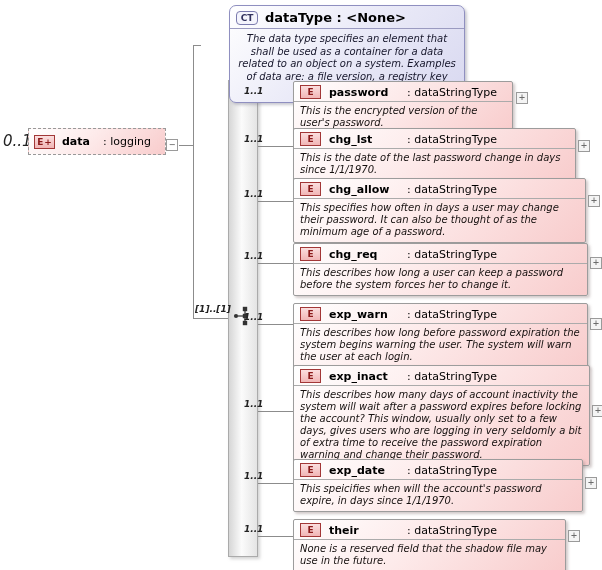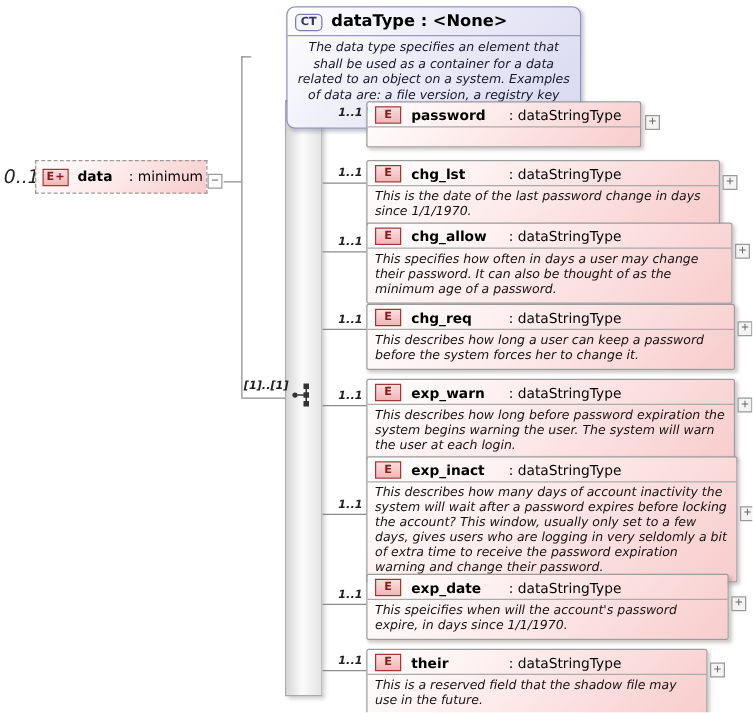--- a/index.html
+++ b/index.html
@@ -28,21 +28,21 @@
   }
   .seqicon{position:absolute;left:232px;top:305px;width:22px;height:22px;}
 
   
   .occ{
     position:absolute;font-size:9px;font-style:italic;font-weight:bold;color:#222;
     white-space:nowrap;
   }
   .root-occ{left:3px;top:132px;font-weight:normal;font-size:15px;}
   .seq-occ{left:195px;top:304px;font-style:italic;}
-  .mult{position:absolute;left:254px;width:36px;text-align:right;}
+  .mult{position:absolute;left:244px;width:36px;text-align:left;}
   .m1{top:86px}.m2{top:134px}.m3{top:189px}.m4{top:251px}
   .m5{top:312px}.m6{top:399px}.m7{top:471px}.m8{top:524px}
 
   
   .ctbox{
     position:absolute;left:212px;top:5px;width:236px;box-sizing:border-box;
     background:linear-gradient(135deg,#ffffff 0%,#ebebf8 45%,#d8d8f0 100%);
     border:1px solid #8f8fc0;border-radius:7px;
     box-shadow:2px 2px 3px rgba(120,120,140,.4);
     margin-left:17px;
@@ -145,39 +145,40 @@
     <div class="ct-desc">The data type specifies an element that shall be used as a container for a data related to an object on a system. Examples of data are: a file version, a registry key value, a user's rights.</div>
   </div>
 
   <div class="occ root-occ">0..1</div>
   <div class="rootbox">
     <span class="e-badge">
         <span>E</span>
         <span>+</span>
       </span>
     <span class="e-name">data</span>
-    <span class="e-type">: minimum</span>
+    <span class="e-type">: logging</span>
   </div>
   <div class="pm rootpm">−</div>
 
   <div class="occ mult m1">1..1</div>
   <div class="occ mult m2">1..1</div>
   <div class="occ mult m3">1..1</div>
   <div class="occ mult m4">1..1</div>
   <div class="occ mult m5">1..1</div>
   <div class="occ mult m6">1..1</div>
   <div class="occ mult m7">1..1</div>
   <div class="occ mult m8">1..1</div>
 
   <div class="ebox e1">
     <div class="hdr">
       <span class="e-badge">E</span>
       <span class="e-name">password</span>
       <span class="e-type">: dataStringType</span>
     </div>
+    <div class="e-desc">This is the encrypted version of the user's password.</div>
   </div>
   <div class="pm p1">+</div>
 
   <div class="ebox e2">
     <div class="hdr">
       <span class="e-badge">E</span>
       <span class="e-name">chg_lst</span>
       <span class="e-type">: dataStringType</span>
     </div>
     <div class="e-desc">This is the date of the last password change in days since 1/1/1970.</div>
@@ -233,17 +234,17 @@
     <div class="e-desc">This speicifies when will the account's password expire, in days since 1/1/1970.</div>
   </div>
   <div class="pm p7">+</div>
 
   <div class="ebox e8">
     <div class="hdr">
       <span class="e-badge">E</span>
       <span class="e-name">their</span>
       <span class="e-type">: dataStringType</span>
     </div>
-    <div class="e-desc">This is a reserved field that the shadow file may use in the future.</div>
+    <div class="e-desc">None is a reserved field that the shadow file may use in the future.</div>
   </div>
   <div class="pm p8">+</div>
 
 </div>
 
 </body></html>

